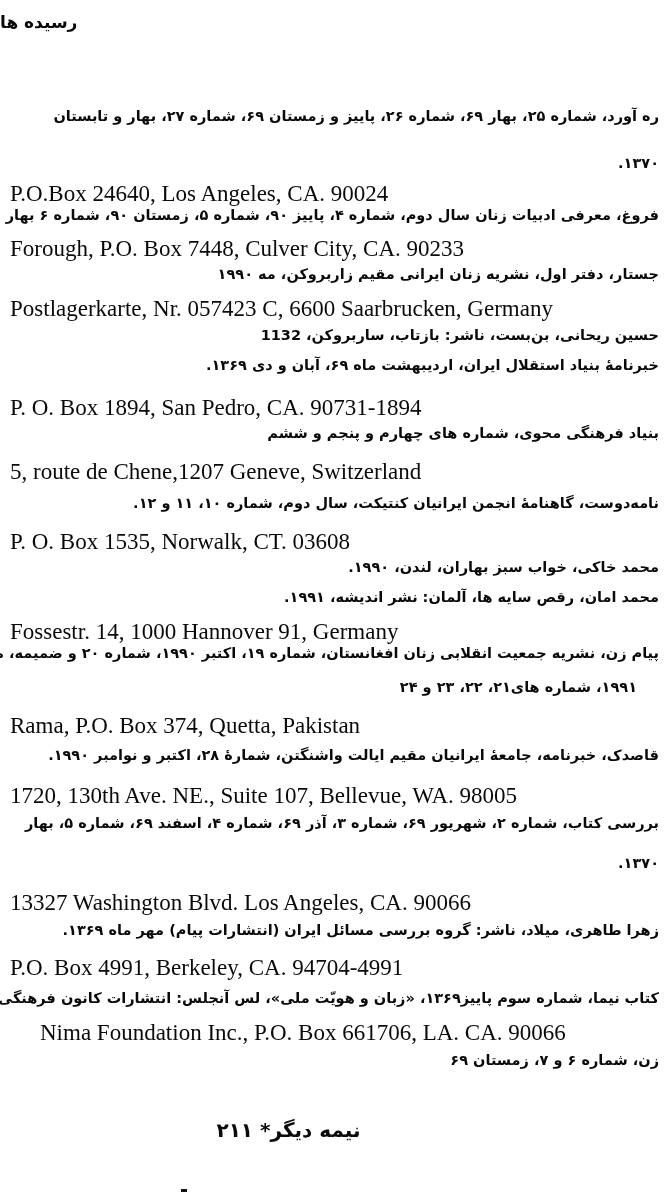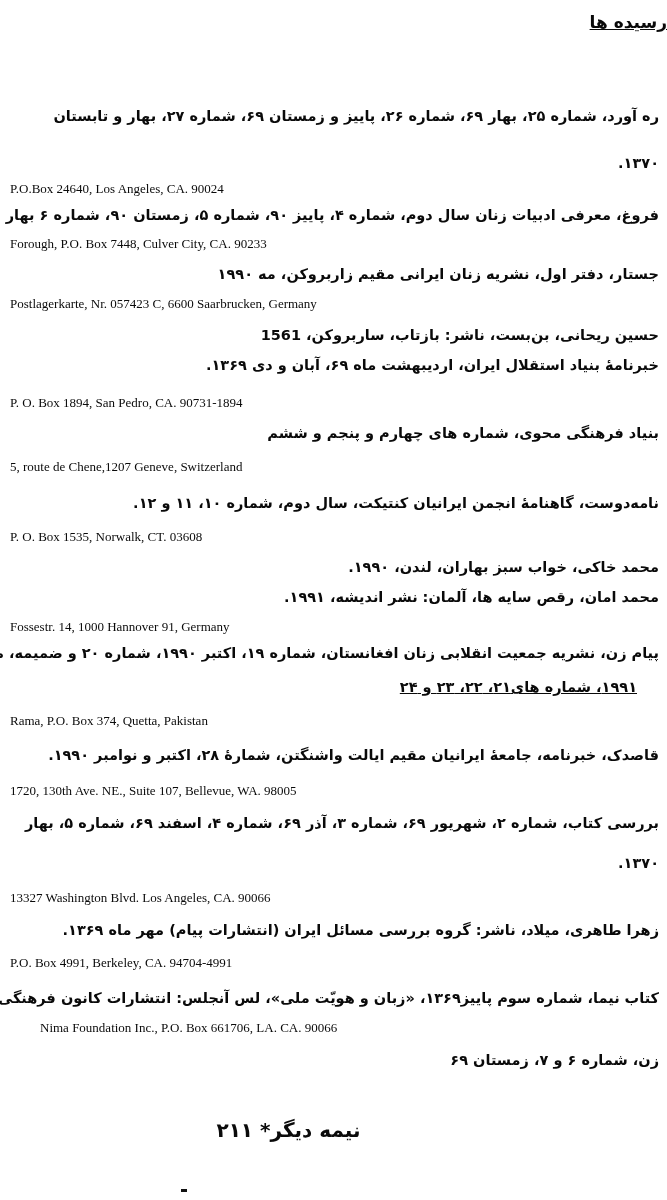--- a/index.html
+++ b/index.html
@@ -7,49 +7,48 @@
     position: relative;
     width: 667px;
     height: 1200px;
     background: #ffffff;
     overflow: hidden;
     color: #0a0a0a;
   }
   .title {
     position: absolute;
     top: 12px; left: 0; right: 0;
-    text-align: right;
+    text-align: left;
     font-family: "DejaVu Sans", sans-serif;
     font-weight: 700;
     font-size: 17px;
     direction: rtl;
-    text-decoration: underline;
   }
   .ln {
     position: absolute;
     white-space: nowrap;
   }
   .fa {
     right: 8px;
     direction: rtl;
     text-align: left;
     font-family: "DejaVu Sans", sans-serif;
     font-weight: 700;
     font-size: 14.5px;
     letter-spacing: 0;
   }
   .en {
     left: 10px;
     direction: ltr;
     text-align: left;
     font-family: "Liberation Serif", serif;
     font-weight: 400;
-    font-size: 13px;
+    font-size: 23px;
   }
-  .fa.indent-r { right: 30px; text-decoration: underline; }
+  .fa.indent-r { right: 30px; }
   .en.indent-l { left: 32px; margin-left: 8px; }
   .footer {
     position: absolute;
     top: 1118px; left: 0; right: 0;
     text-align: center;
     text-indent: 90px;
     direction: rtl;
     font-family: "DejaVu Sans", sans-serif;
     font-weight: 700;
     font-size: 20px;
@@ -68,21 +67,21 @@
 
   <div class="title">رسیده ها</div>
 
   <div class="ln fa" style="top:108px">ره آورد،  شماره ۲۵، بهار ۶۹،   شماره ۲۶، پاییز و زمستان ۶۹، شماره ۲۷، بهار و تابستان</div>
   <div class="ln fa" style="top:155px">۱۳۷۰.</div>
   <div class="ln en" style="top:181px">P.O.Box 24640, Los Angeles, CA. 90024</div>
   <div class="ln fa" style="top:207px">فروغ، معرفی ادبیات زنان  سال دوم، شماره ۴، پاییز ۹۰، شماره ۵، زمستان ۹۰، شماره ۶ بهار ۹۱</div>
   <div class="ln en" style="top:236px">Forough, P.O. Box 7448, Culver City,  CA. 90233</div>
   <div class="ln fa" style="top:266px">جستار، دفتر اول، نشریه زنان ایرانی مقیم زاربروکن، مه ۱۹۹۰</div>
   <div class="ln en" style="top:296px">Postlagerkarte, Nr. 057423 C, 6600 Saarbrucken, Germany</div>
-  <div class="ln fa" style="top:327px">حسین ریحانی، بن‌بست،  ناشر: بازتاب، ساربروکن، 1561</div>
+  <div class="ln fa" style="top:327px">حسین ریحانی، بن‌بست،  ناشر: بازتاب، ساربروکن، 1132</div>
   <div class="ln fa" style="top:357px">خبرنامهٔ بنیاد استقلال ایران، اردیبهشت ماه ۶۹، آبان و دی ۱۳۶۹.</div>
   <div class="ln en" style="top:395px">P. O. Box 1894, San Pedro,  CA. 90731-1894</div>
   <div class="ln fa" style="top:425px">بنیاد فرهنگی محوی، شماره های چهارم و پنجم و ششم</div>
   <div class="ln en" style="top:459px">5, route de Chene,1207 Geneve, Switzerland</div>
   <div class="ln fa" style="top:495px">نامه‌دوست، گاهنامهٔ انجمن ایرانیان کنتیکت،  سال دوم، شماره ۱۰، ۱۱ و ۱۲.</div>
   <div class="ln en" style="top:529px">P. O. Box 1535, Norwalk,  CT. 03608</div>
   <div class="ln fa" style="top:559px">محمد خاکی،  خواب سبز بهاران، لندن، ۱۹۹۰.</div>
   <div class="ln fa" style="top:589px">محمد امان،  رقص سایه ها، آلمان: نشر اندیشه، ۱۹۹۱.</div>
   <div class="ln en" style="top:619px">Fossestr. 14, 1000 Hannover 91, Germany</div>
   <div class="ln fa" style="top:645px">پیام زن، نشریه جمعیت انقلابی زنان افغانستان، شماره ۱۹، اکتبر ۱۹۹۰، شماره ۲۰ و ضمیمه، مارچ</div>

